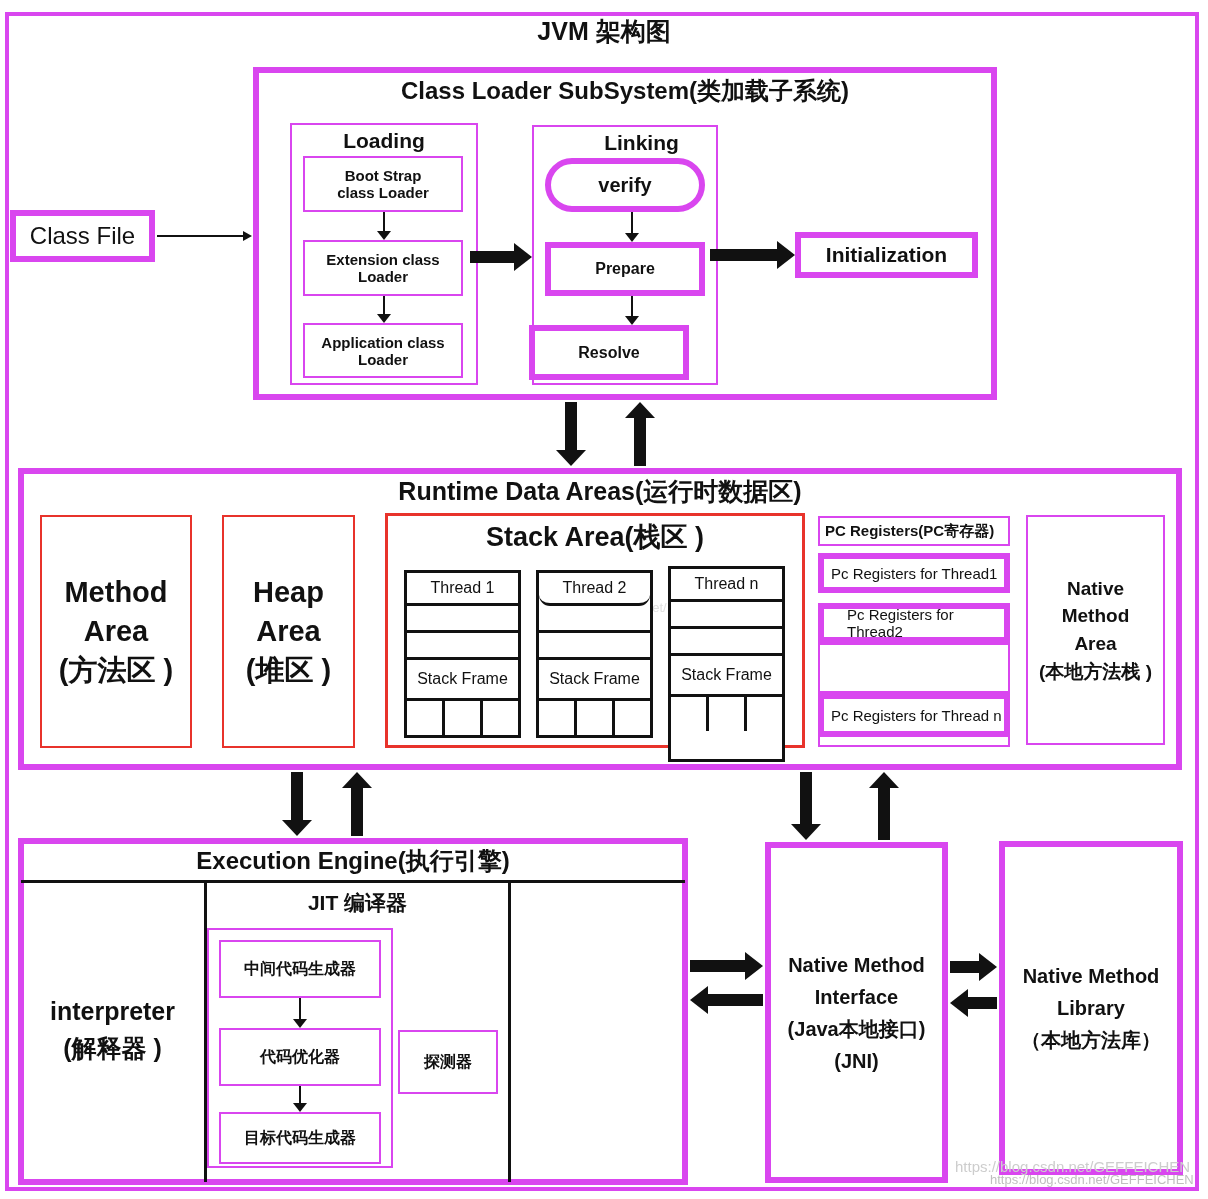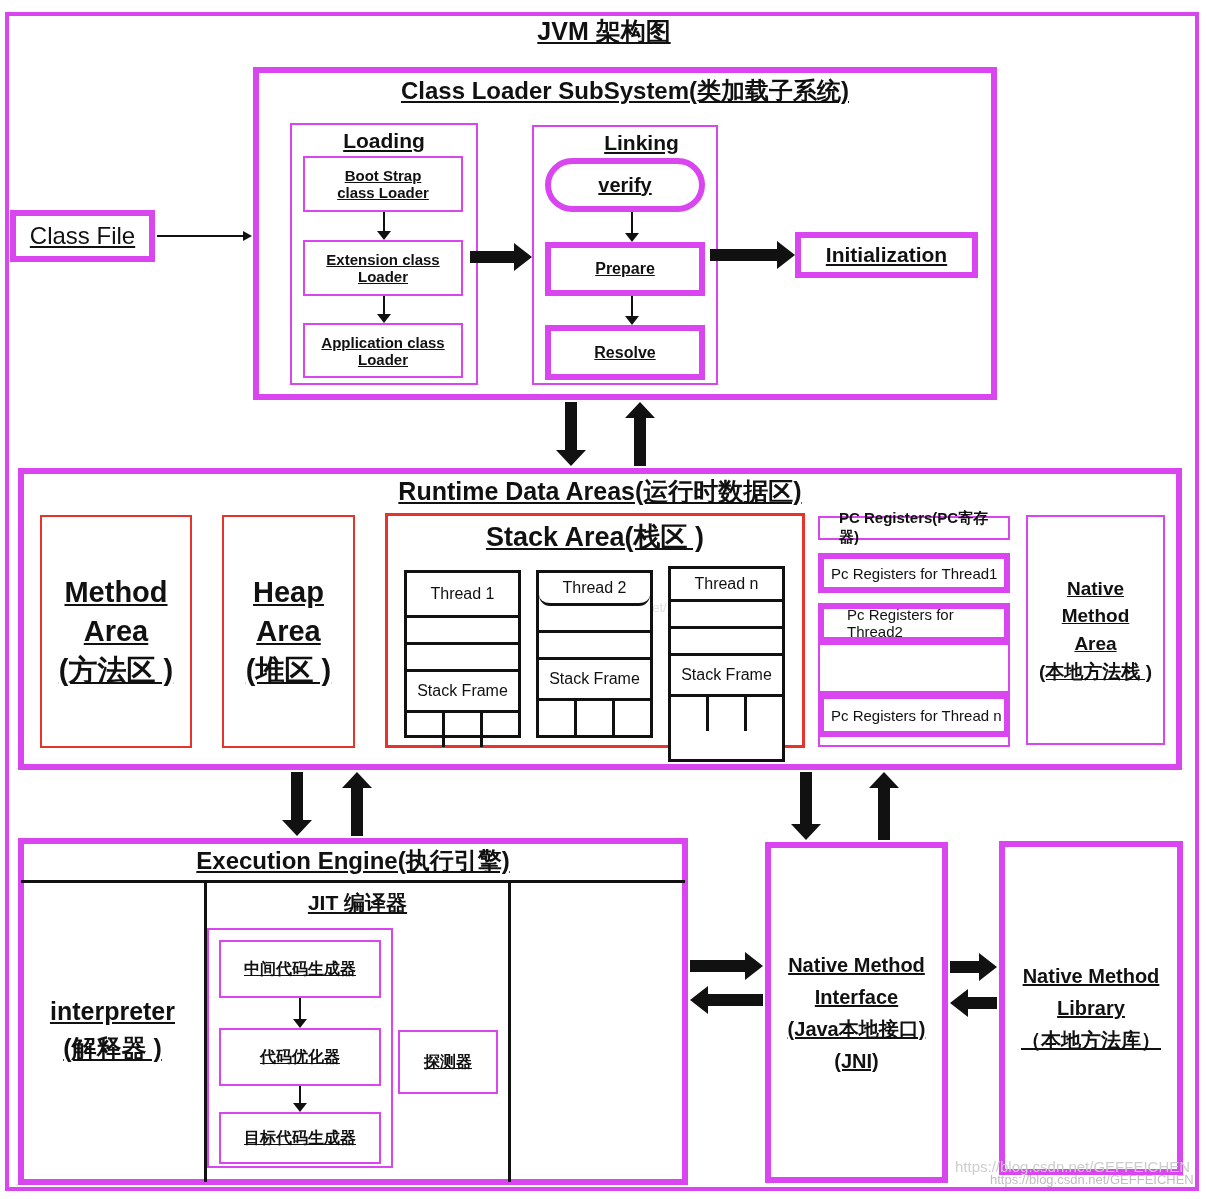--- a/index.html
+++ b/index.html
@@ -6,21 +6,21 @@
   .canvas{
     position:relative;width:1208px;height:1199px;background:#ffffff;
     font-family:"Liberation Sans","DejaVu Sans",sans-serif;color:#111;
     overflow:hidden;
   }
   .abs{position:absolute;box-sizing:border-box;}
   .box{position:absolute;box-sizing:border-box;border:6px solid #d946ef;background:#fff;}
   .box.thin{border-width:2px;}
   .box.red{border:2px solid #e8332b;}
   .box.red3{border:3px solid #e8332b;}
-  .center{display:flex;align-items:center;justify-content:center;text-align:center;text-decoration:underline;}
+  .center{display:flex;align-items:center;justify-content:center;text-align:center;}
   .pre{white-space:pre-line;}
   .b{font-weight:bold;}
   .line{position:absolute;background:#111;}
 
   
   .ar{position:absolute;}
   .thick-down::before{content:"";position:absolute;left:9px;right:9px;top:0;bottom:15px;background:#111;}
   .thick-down::after{content:"";position:absolute;left:0;bottom:0;width:0;height:0;
     border-left:15px solid transparent;border-right:15px solid transparent;border-top:16px solid #111;}
   .thick-up::before{content:"";position:absolute;left:9px;right:9px;bottom:0;top:15px;background:#111;}
@@ -74,21 +74,21 @@
 Loader</div>
 
   <div class="ar thick-right" style="left:470px;top:243px;width:62px;height:28px;"></div>
 
   <div class="box thin" style="left:532px;top:125px;width:186px;height:260px;"></div>
   <div class="abs center b" style="left:532px;top:130px;width:219px;height:26px;font-size:21px;">Linking</div>
   <div class="box center b" style="left:545px;top:158px;width:160px;height:54px;font-size:20px;border-radius:27px;">verify</div>
   <div class="ar thin-down" style="left:625px;top:212px;width:14px;height:30px;"></div>
   <div class="box center b" style="left:545px;top:242px;width:160px;height:54px;font-size:16px;">Prepare</div>
   <div class="ar thin-down" style="left:625px;top:296px;width:14px;height:29px;"></div>
-  <div class="box center b" style="left:545px;top:325px;width:160px;height:55px;font-size:16px;">Resolve</div>
+  <div class="box center b" style="left:529px;top:325px;width:160px;height:55px;font-size:16px;">Resolve</div>
 
   <div class="ar thick-right" style="left:710px;top:241px;width:85px;height:28px;"></div>
   <div class="box center b" style="left:795px;top:232px;width:183px;height:46px;font-size:21px;">Initialization</div>
 
   <div class="ar thick-down" style="left:556px;top:402px;width:30px;height:64px;"></div>
   <div class="ar thick-up" style="left:625px;top:402px;width:30px;height:64px;"></div>
 
   <div class="box" style="left:18px;top:468px;width:1164px;height:302px;"></div>
   <div class="abs center b" style="left:18px;top:476px;width:1164px;height:30px;font-size:25px;">Runtime Data Areas(运行时数据区)</div>
 
@@ -97,21 +97,21 @@
 (方法区 )</div>
   <div class="box red center b pre" style="left:222px;top:515px;width:133px;height:233px;font-size:29px;line-height:1.35;">Heap
 Area
 (堆区 )</div>
 
   <div class="box red3" style="left:385px;top:513px;width:420px;height:235px;"></div>
   <div class="abs center b" style="left:385px;top:520px;width:420px;height:34px;font-size:27px;">Stack Area(栈区 )</div>
   <div class="wm" style="left:470px;top:600px;width:280px;text-align:center;font-size:13px;color:#e0e0e0;">http://blog.csdn.net/</div>
 
   <div class="thread-col" style="left:404px;top:570px;width:117px;height:168px;">
-    <div class="row" style="height:45px;">Thread 1</div>
+    <div class="row" style="height:33px;">Thread 1</div>
     <div class="row" style="height:27px;"></div>
     <div class="row" style="height:27px;"></div>
     <div class="row" style="height:41px;">Stack Frame</div>
     <div class="cells">
         <i></i>
         <i></i>
         <i></i>
       </div>
   </div>
 
@@ -132,21 +132,21 @@
     <div class="row" style="height:27px;"></div>
     <div class="row" style="height:27px;"></div>
     <div class="row" style="height:41px;">Stack Frame</div>
     <div class="cells">
         <i></i>
         <i></i>
         <i></i>
       </div>
   </div>
 
-  <div class="box thin b" style="left:818px;top:516px;width:192px;height:24px;font-size:15px;display:flex;align-items:center;padding-left:19px;">PC Registers(PC寄存器)</div>
+  <div class="box thin b" style="left:818px;top:516px;width:192px;height:30px;font-size:15px;display:flex;align-items:center;padding-left:5px;">PC Registers(PC寄存器)</div>
   <div class="box" style="left:818px;top:553px;width:192px;height:40px;font-size:15px;display:flex;align-items:center;padding-left:7px;">Pc Registers for Thread1</div>
   <div class="box" style="left:818px;top:603px;width:192px;height:40px;font-size:15px;display:flex;align-items:center;padding-left:23px;">Pc Registers for Thread2</div>
   <div class="box thin" style="left:818px;top:643px;width:192px;height:50px;"></div>
   <div class="box" style="left:818px;top:693px;width:192px;height:44px;font-size:15px;display:flex;align-items:center;padding-left:7px;">Pc Registers for Thread n</div>
   <div class="box thin" style="left:818px;top:737px;width:192px;height:10px;border-top:none;"></div>
 
   <div class="box thin center b pre" style="left:1026px;top:515px;width:139px;height:230px;font-size:19px;line-height:1.45;">Native
 Method
 Area
 (本地方法栈 )</div>

